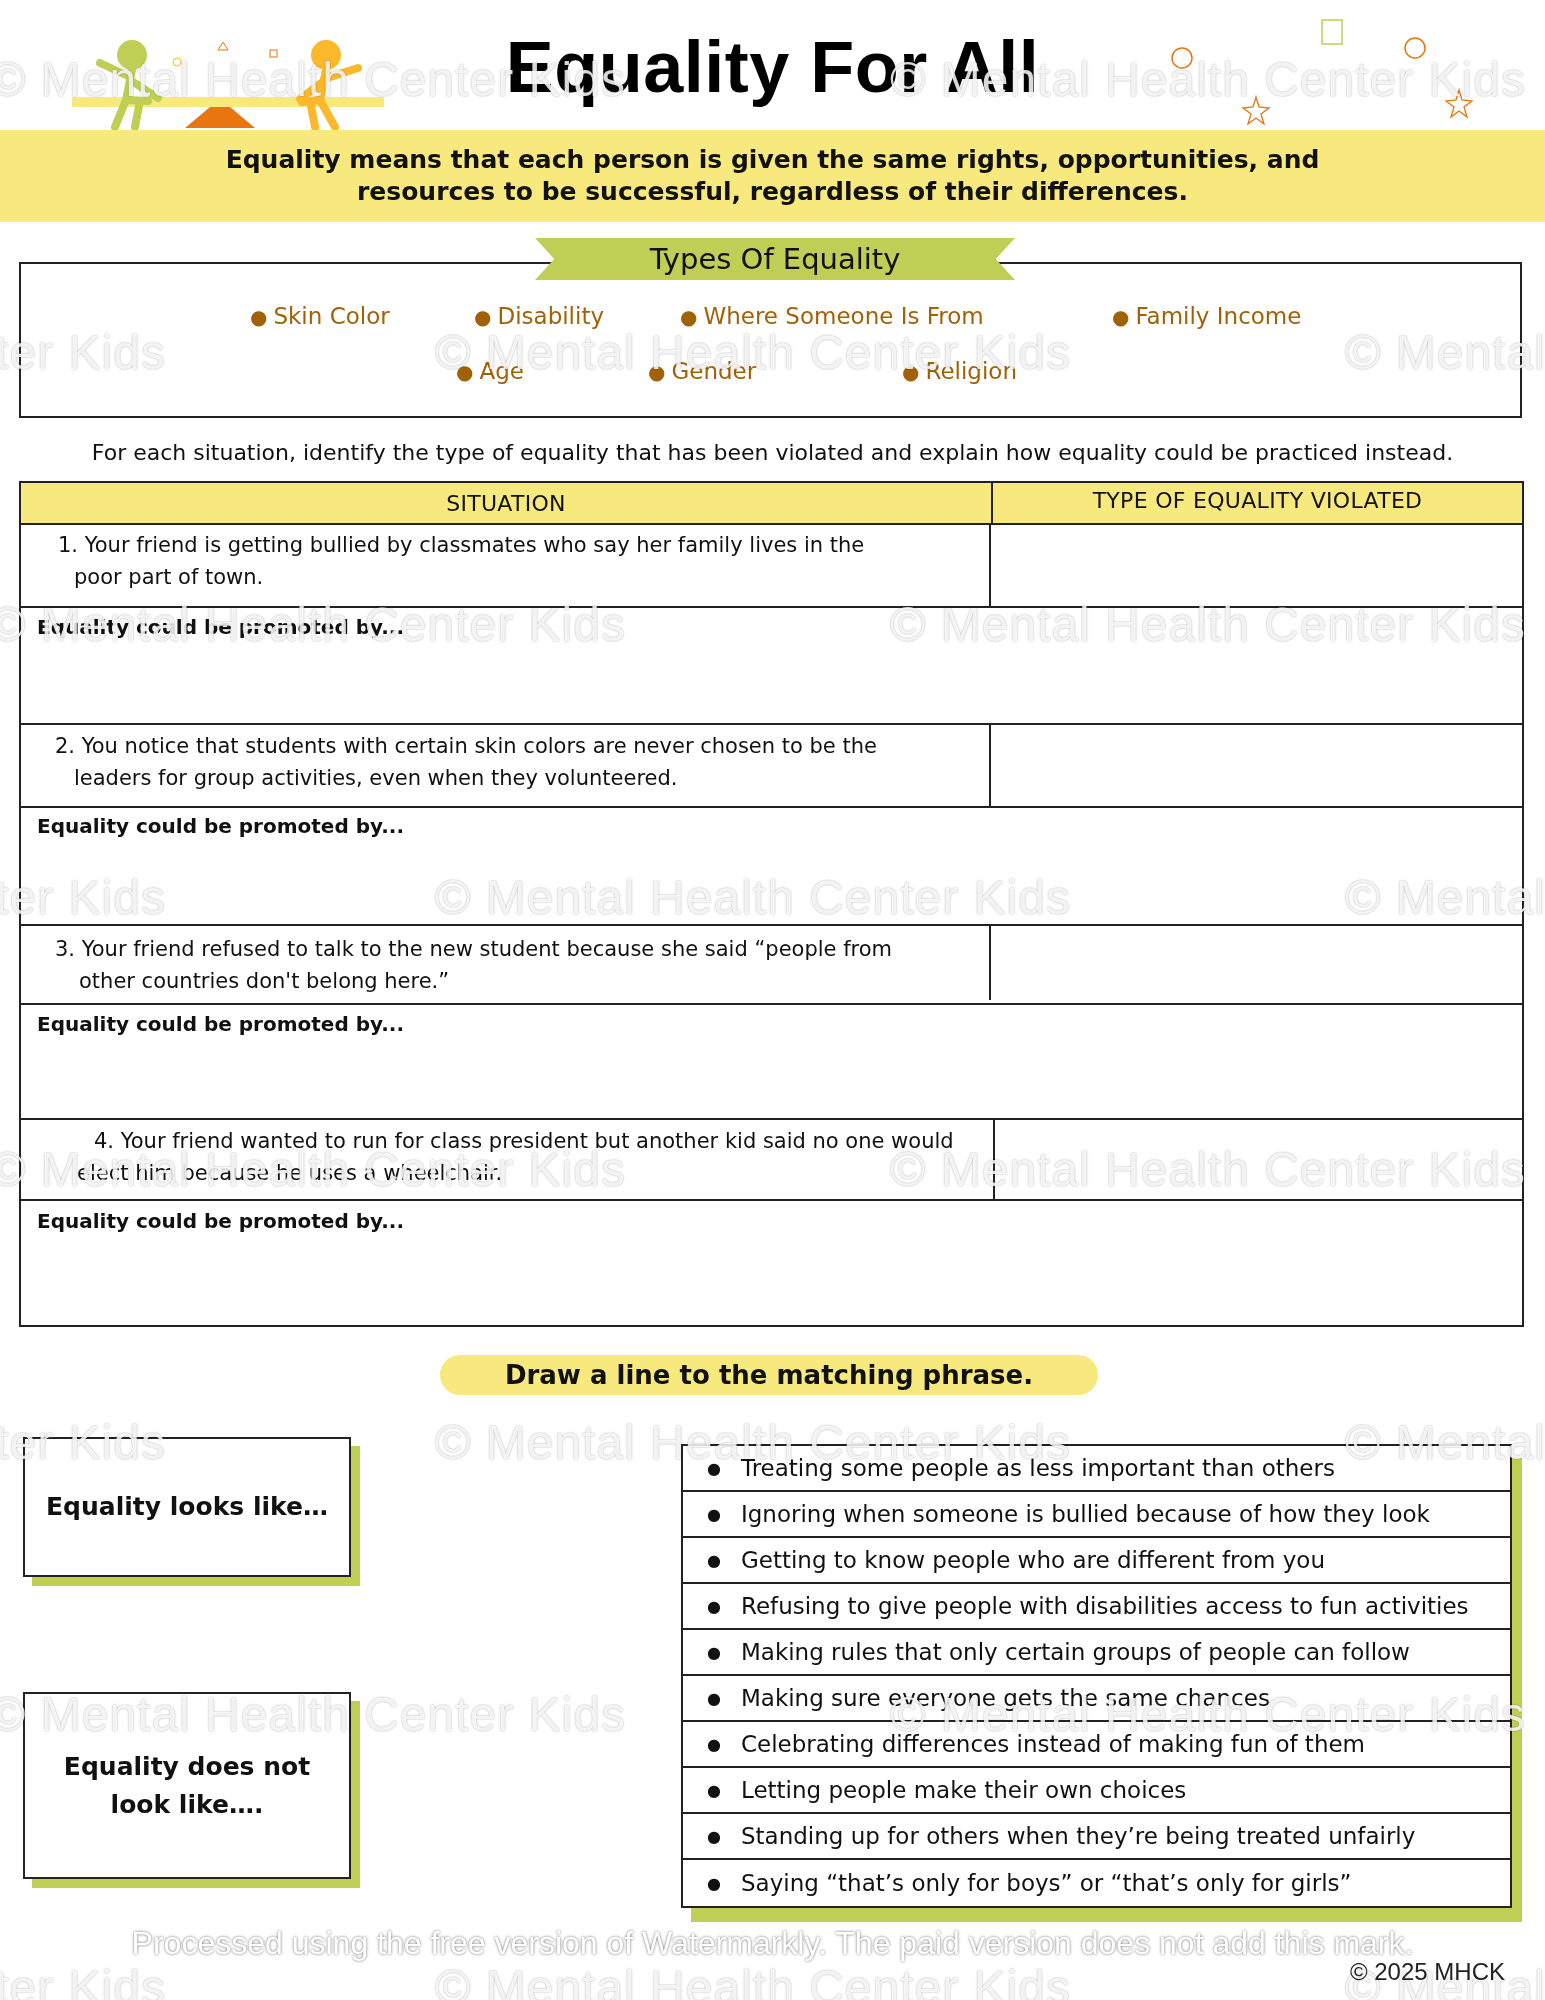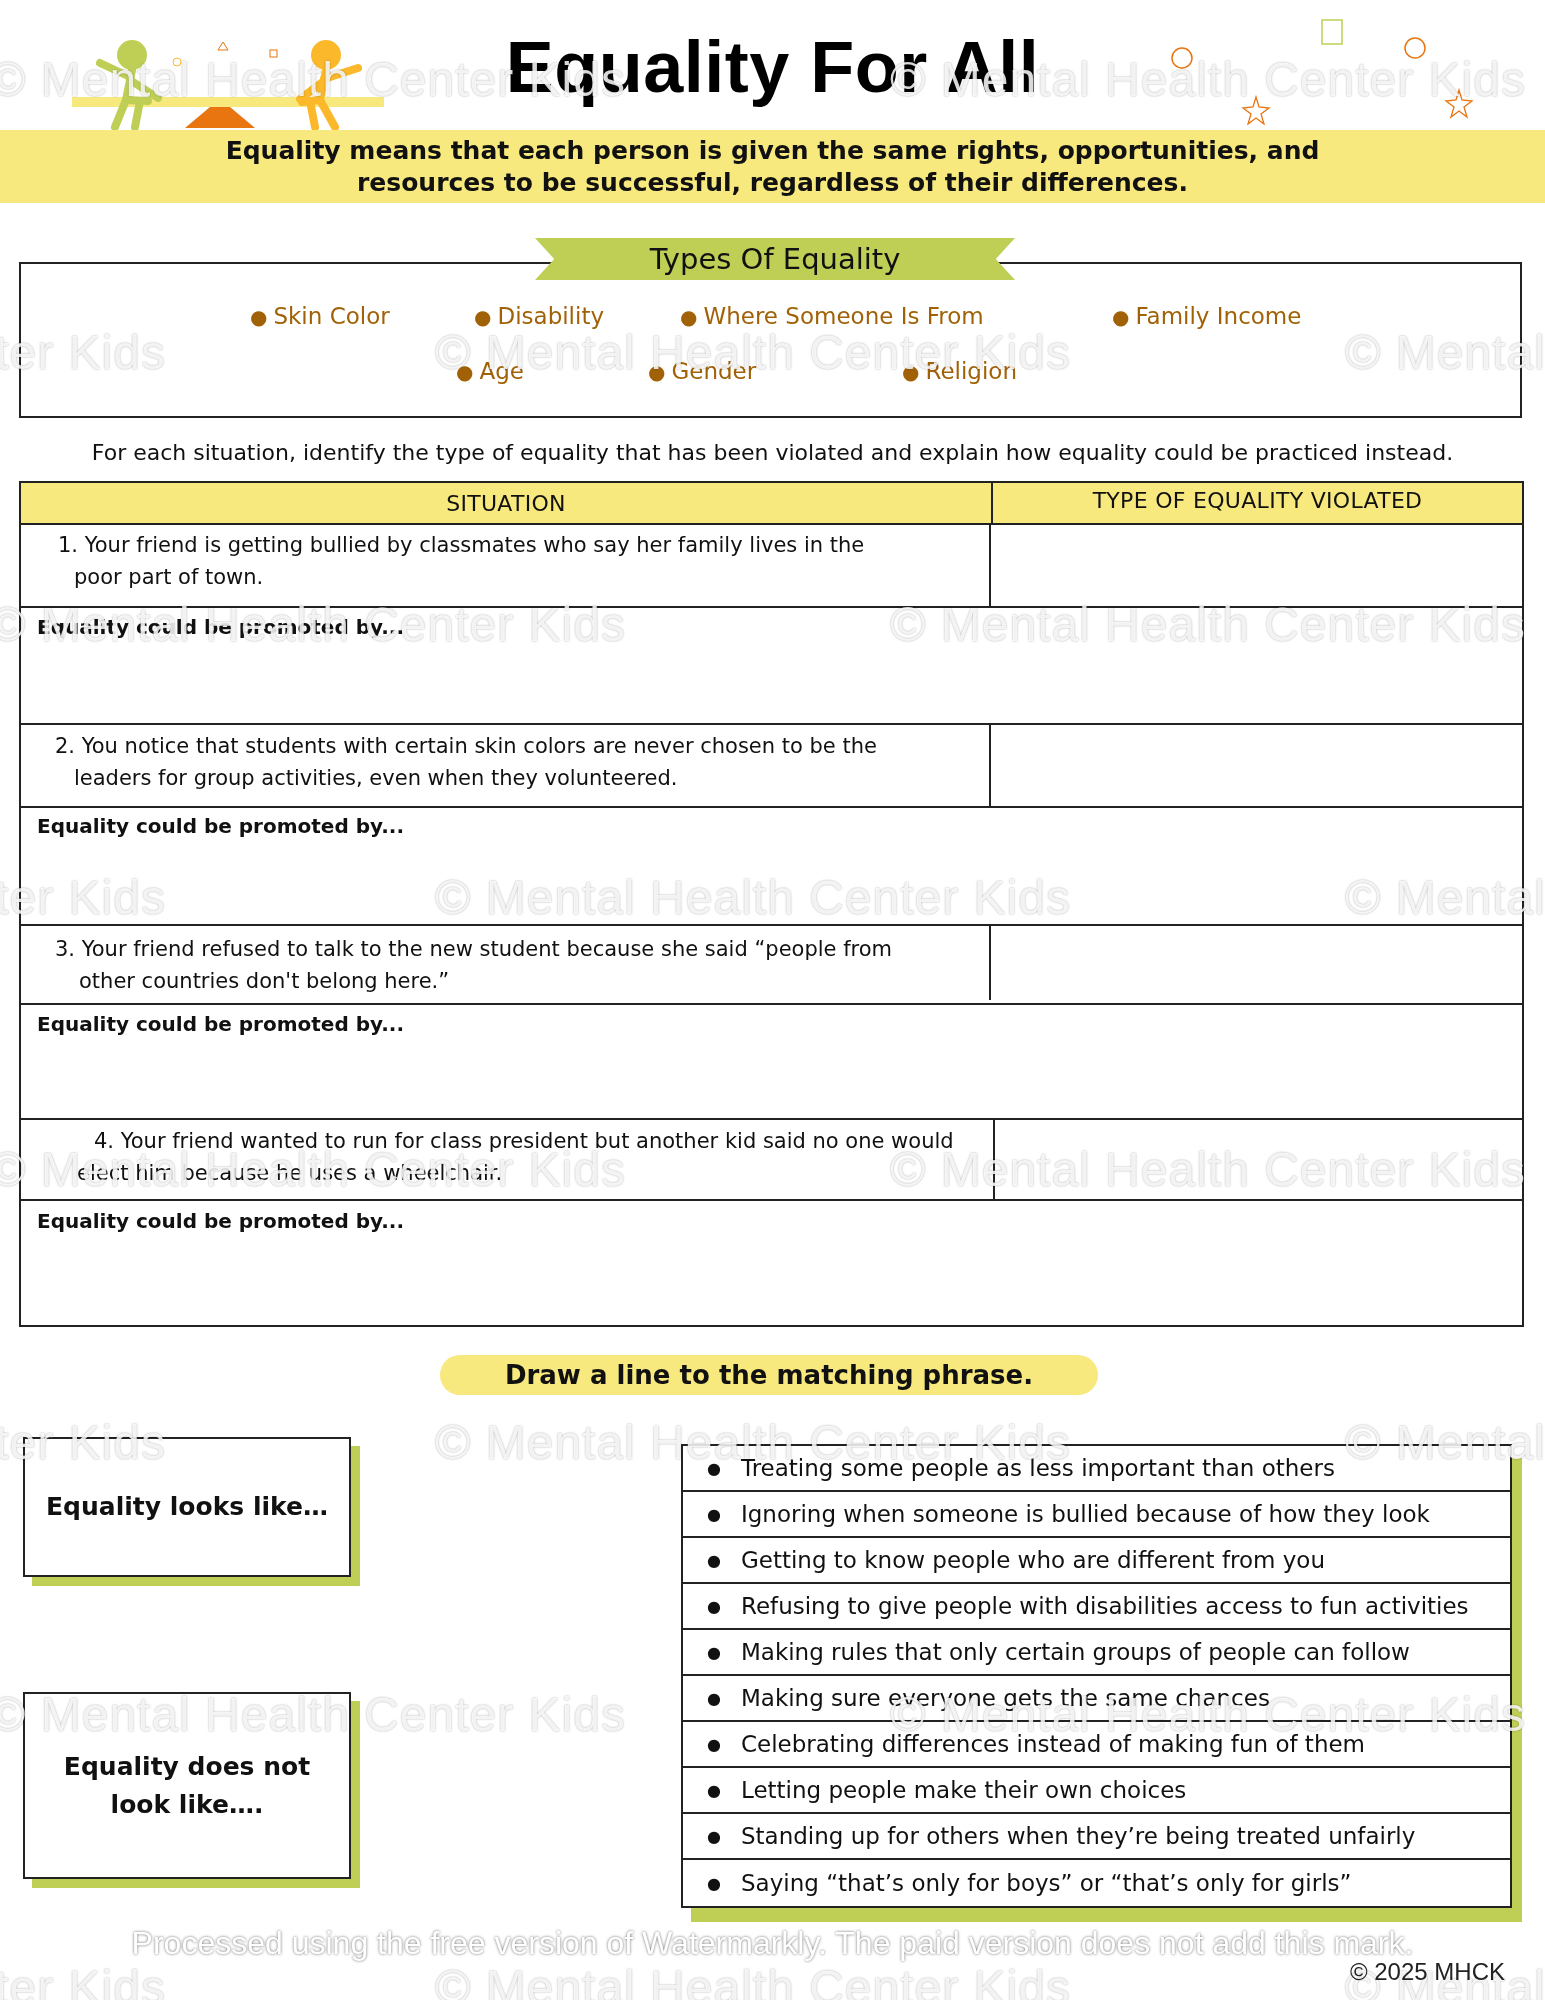--- a/index.html
+++ b/index.html
@@ -12,21 +12,21 @@
 
   
   .title {
     position: absolute; left: 0; width: 1545px; top: 22px; text-align: center;
     font-family: "Liberation Sans", sans-serif; font-weight: 700; font-size: 72px;
     letter-spacing: 0.5px; color: #000; line-height: 90px;
   }
   .seesaw { position: absolute; left: 60px; top: 15px; width: 330px; height: 115px; }
   .decor { position: absolute; left: 1150px; top: 10px; width: 330px; height: 115px; }
   .banner {
-    position: absolute; left: 0; top: 130px; width: 1545px; height: 73px;
+    position: absolute; left: 0; top: 130px; width: 1545px; height: 92px;
     background: #f7e97e; display: flex; align-items: center; justify-content: center;
   }
   .banner p {
     margin: 0; width: 1220px; text-align: center; font-weight: 700; font-size: 25px;
     line-height: 32px; color: #111;
   }
 
   
   .types-box {
     position: absolute; left: 19px; top: 262px; width: 1503px; height: 156px;

